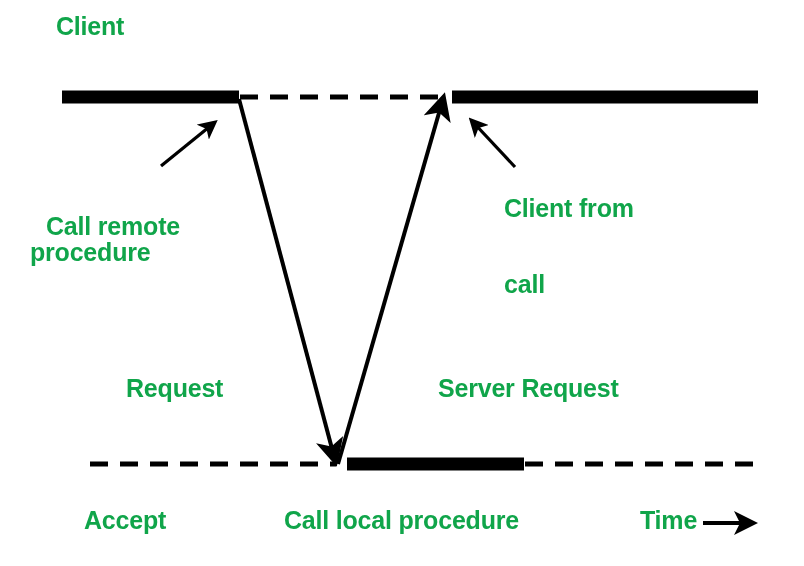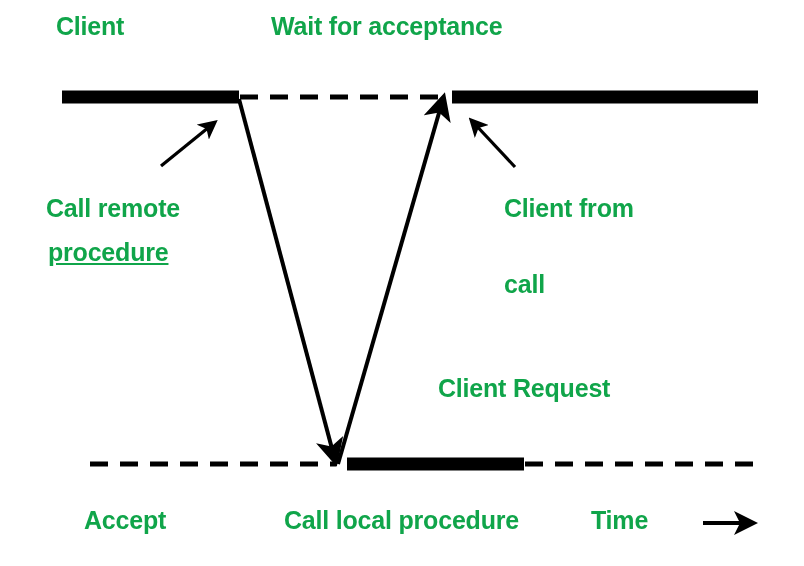--- a/index.html
+++ b/index.html
@@ -30,29 +30,29 @@
     color: #10a54a;
     font-family: "Liberation Sans", sans-serif;
     font-weight: bold;
     font-size: 25px;
     line-height: 1.0;
     white-space: nowrap;
     letter-spacing: -0.2px;
   }
   .lbl-client      { left: 56px;  top: 14px;  }
   .lbl-wait        { left: 271px; top: 14px;  }
-  .lbl-callremote1 { left: 46px;  top: 196px; }
-  .lbl-callremote2 { left: 48px;  top: 240px; text-decoration: underline; }
+  .lbl-callremote1 { left: 46px;  top: 214px; }
+  .lbl-callremote2 { left: 30px;  top: 240px; }
   .lbl-return1     { left: 504px; top: 196px; }
   .lbl-return2     { left: 504px; top: 240px; margin-top: 32px; }
   .lbl-request     { left: 126px; top: 376px; }
   .lbl-accept      { left: 438px; top: 376px; }
   .lbl-server      { left: 84px;  top: 508px; }
   .lbl-calllocal   { left: 284px; top: 508px; }
-  .lbl-time        { left: 591px; top: 508px; }
+  .lbl-time        { left: 640px; top: 508px; }
 </style>
 </head>
 <body>
 
 <div id="diagram-root">
 
   <svg id="rpc-svg" viewBox="0 0 804 566">
     <defs>
       <marker id="arrow-msg" viewBox="0 0 12 12" refX="9" refY="6" markerWidth="7" markerHeight="7" orient="auto-start-reverse">
         <path d="M 0 0 L 12 6 L 0 12 L 3 6 z" fill="#000000"></path>
@@ -83,30 +83,30 @@
 
     <line x1="161" y1="166" x2="214" y2="123" stroke="#000000" stroke-width="3.2" marker-end="url(#arrow-ptr)"></line>
 
     <line x1="515" y1="167" x2="472" y2="121" stroke="#000000" stroke-width="3.2" marker-end="url(#arrow-ptr)"></line>
 
     <line x1="703" y1="523" x2="752" y2="523" stroke="#000000" stroke-width="4" marker-end="url(#arrow-time)"></line>
   </svg>
 
   <div class="lbl lbl-client">Client</div>
 
-  <div class="lbl lbl-wait">Wait for acceptance</div>
 
   <div class="lbl lbl-callremote1">Call remote</div>
   <div class="lbl lbl-callremote2">procedure</div>
 
   <div class="lbl lbl-return1">Client from</div>
   <div class="lbl lbl-return2">call</div>
 
+  <div class="lbl lbl-request">Request</div>
 
-  <div class="lbl lbl-accept">Client Request</div>
+  <div class="lbl lbl-accept">Server Request</div>
 
   <div class="lbl lbl-server">Accept</div>
 
   <div class="lbl lbl-calllocal">Call local procedure</div>
 
   <div class="lbl lbl-time">Time</div>
 
 </div>
 
 </body></html>

